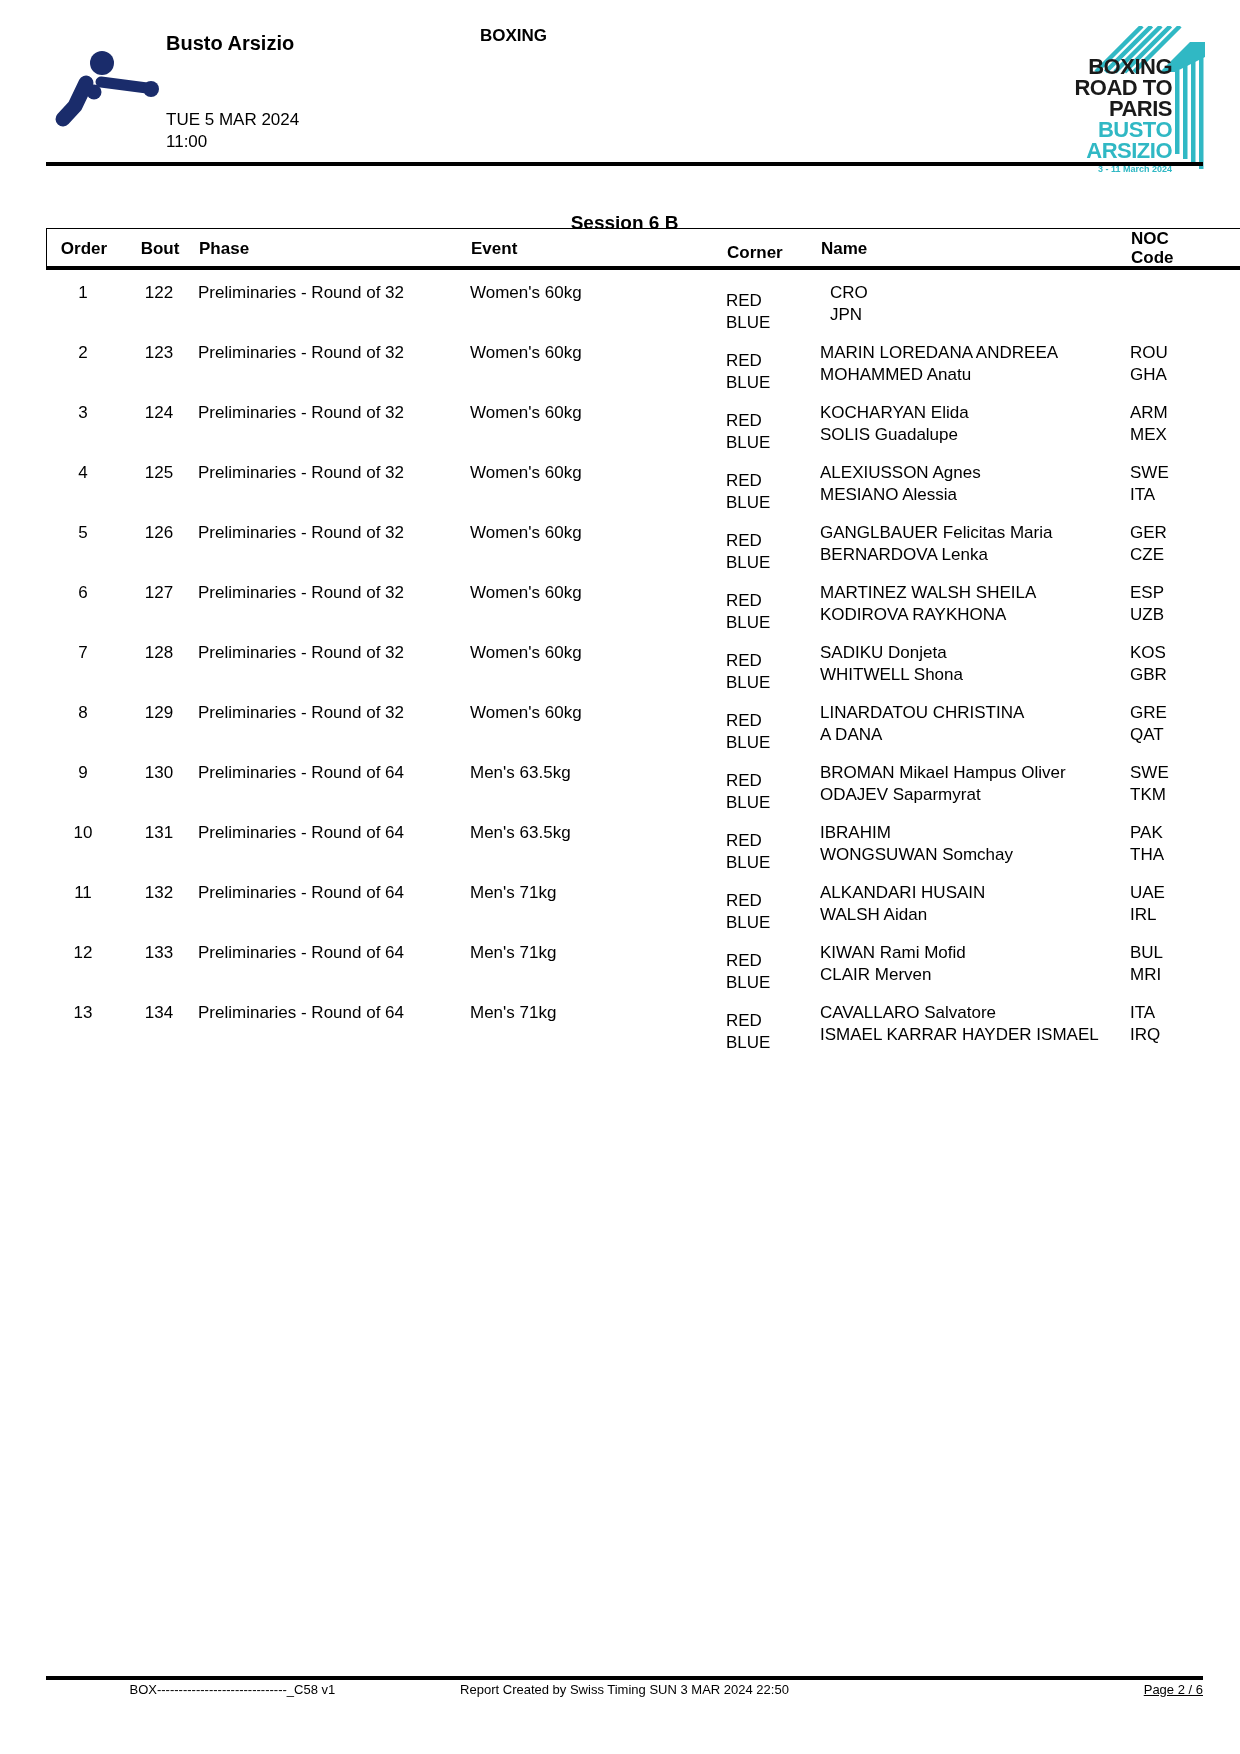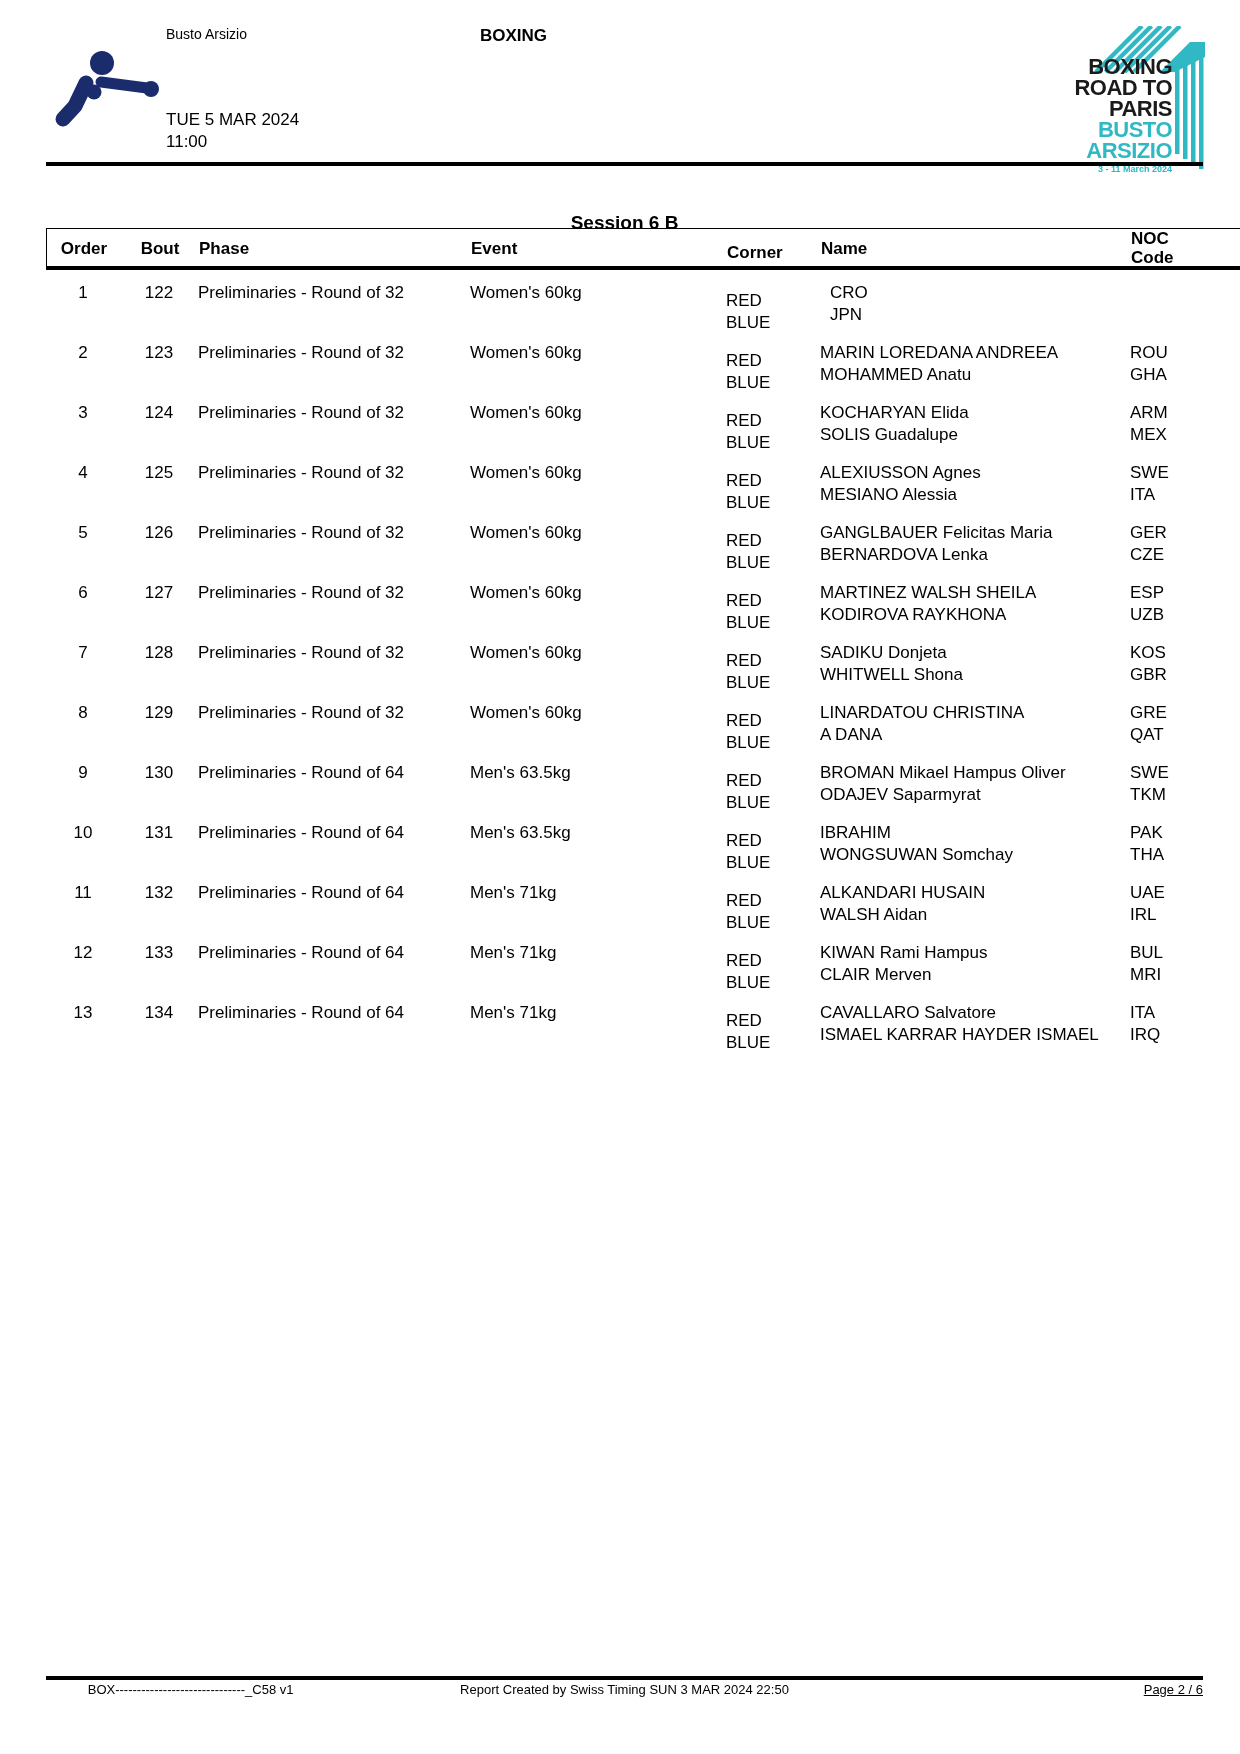--- a/index.html
+++ b/index.html
@@ -6,21 +6,21 @@
   .page{
     position:relative;
     width:1240px;height:1754px;
     background:#ffffff;
     font-family:"Liberation Sans","DejaVu Sans",sans-serif;
     color:#000;
     overflow:hidden;
     margin:0 auto;
   }
   
-  .venue{position:absolute;left:166px;top:26px;font-size:14px;font-weight:normal;}
+  .venue{position:absolute;left:166px;top:32px;font-size:20px;font-weight:bold;}
   .sport{position:absolute;left:480px;top:26px;font-size:17px;font-weight:bold;}
   .hdate{position:absolute;left:166px;top:110px;font-size:17px;}
   .htime{position:absolute;left:166px;top:132px;font-size:17px;}
   .pictogram{position:absolute;left:52px;top:48px;width:112px;height:84px;}
   
   .logo{position:absolute;left:1038px;top:26px;width:167px;height:148px;}
   .logo svg{position:absolute;left:0;top:0;}
   .logo-text{position:absolute;right:33px;top:30px;text-align:right;font-weight:bold;letter-spacing:-0.5px;line-height:21px;font-size:22px;white-space:nowrap;}
   .logo-line-black{color:#1a1a1a;}
   .logo-line-teal{color:#30b8c4;}
@@ -42,21 +42,21 @@
   .c-corner{padding-left:11px;margin-top:8px;}
   .c-name{padding-left:5px;}
   .c-noc{padding-left:15px;}
   .tbody{position:absolute;left:46px;top:270px;width:1157px;padding-top:12px;font-size:17px;}
   .bout-row{margin-bottom:9px;}
   .cell{line-height:21.5px;}
   .line{line-height:21.5px;white-space:nowrap;}
   
   .rule-bottom{position:absolute;left:46px;top:1676px;width:1157px;height:4px;background:#000;}
   .footer{position:absolute;left:46px;top:1682px;width:1157px;display:flex;font-size:13px;}
-  .footer-left{flex:1;text-align:center;}
+  .footer-left{flex:1;text-align:right;}
   .footer-center{flex:2;text-align:center;}
   .footer-right{flex:1;text-align:right;text-decoration:underline;}
 </style>
 </head>
 <body>
 
 <div class="page">
 
   <div class="pictogram">
     <svg width="112" height="84" viewBox="0 0 112 84">
@@ -319,21 +319,21 @@
       <div class="grid bout-row">
         <div class="cell c-center">12</div>
         <div class="cell c-center">133</div>
         <div class="cell">Preliminaries - Round of 64</div>
         <div class="cell">Men's 71kg</div>
         <div class="cell c-corner">
           <div class="line">RED</div>
           <div class="line">BLUE</div>
         </div>
         <div class="cell c-name">
-          <div class="line">KIWAN Rami Hampus</div>
+          <div class="line">KIWAN Rami Mofid</div>
           <div class="line">CLAIR Merven</div>
         </div>
         <div class="cell c-noc">
           <div class="line">BUL</div>
           <div class="line">MRI</div>
         </div>
       </div>
       <div class="grid bout-row">
         <div class="cell c-center">13</div>
         <div class="cell c-center">134</div>

